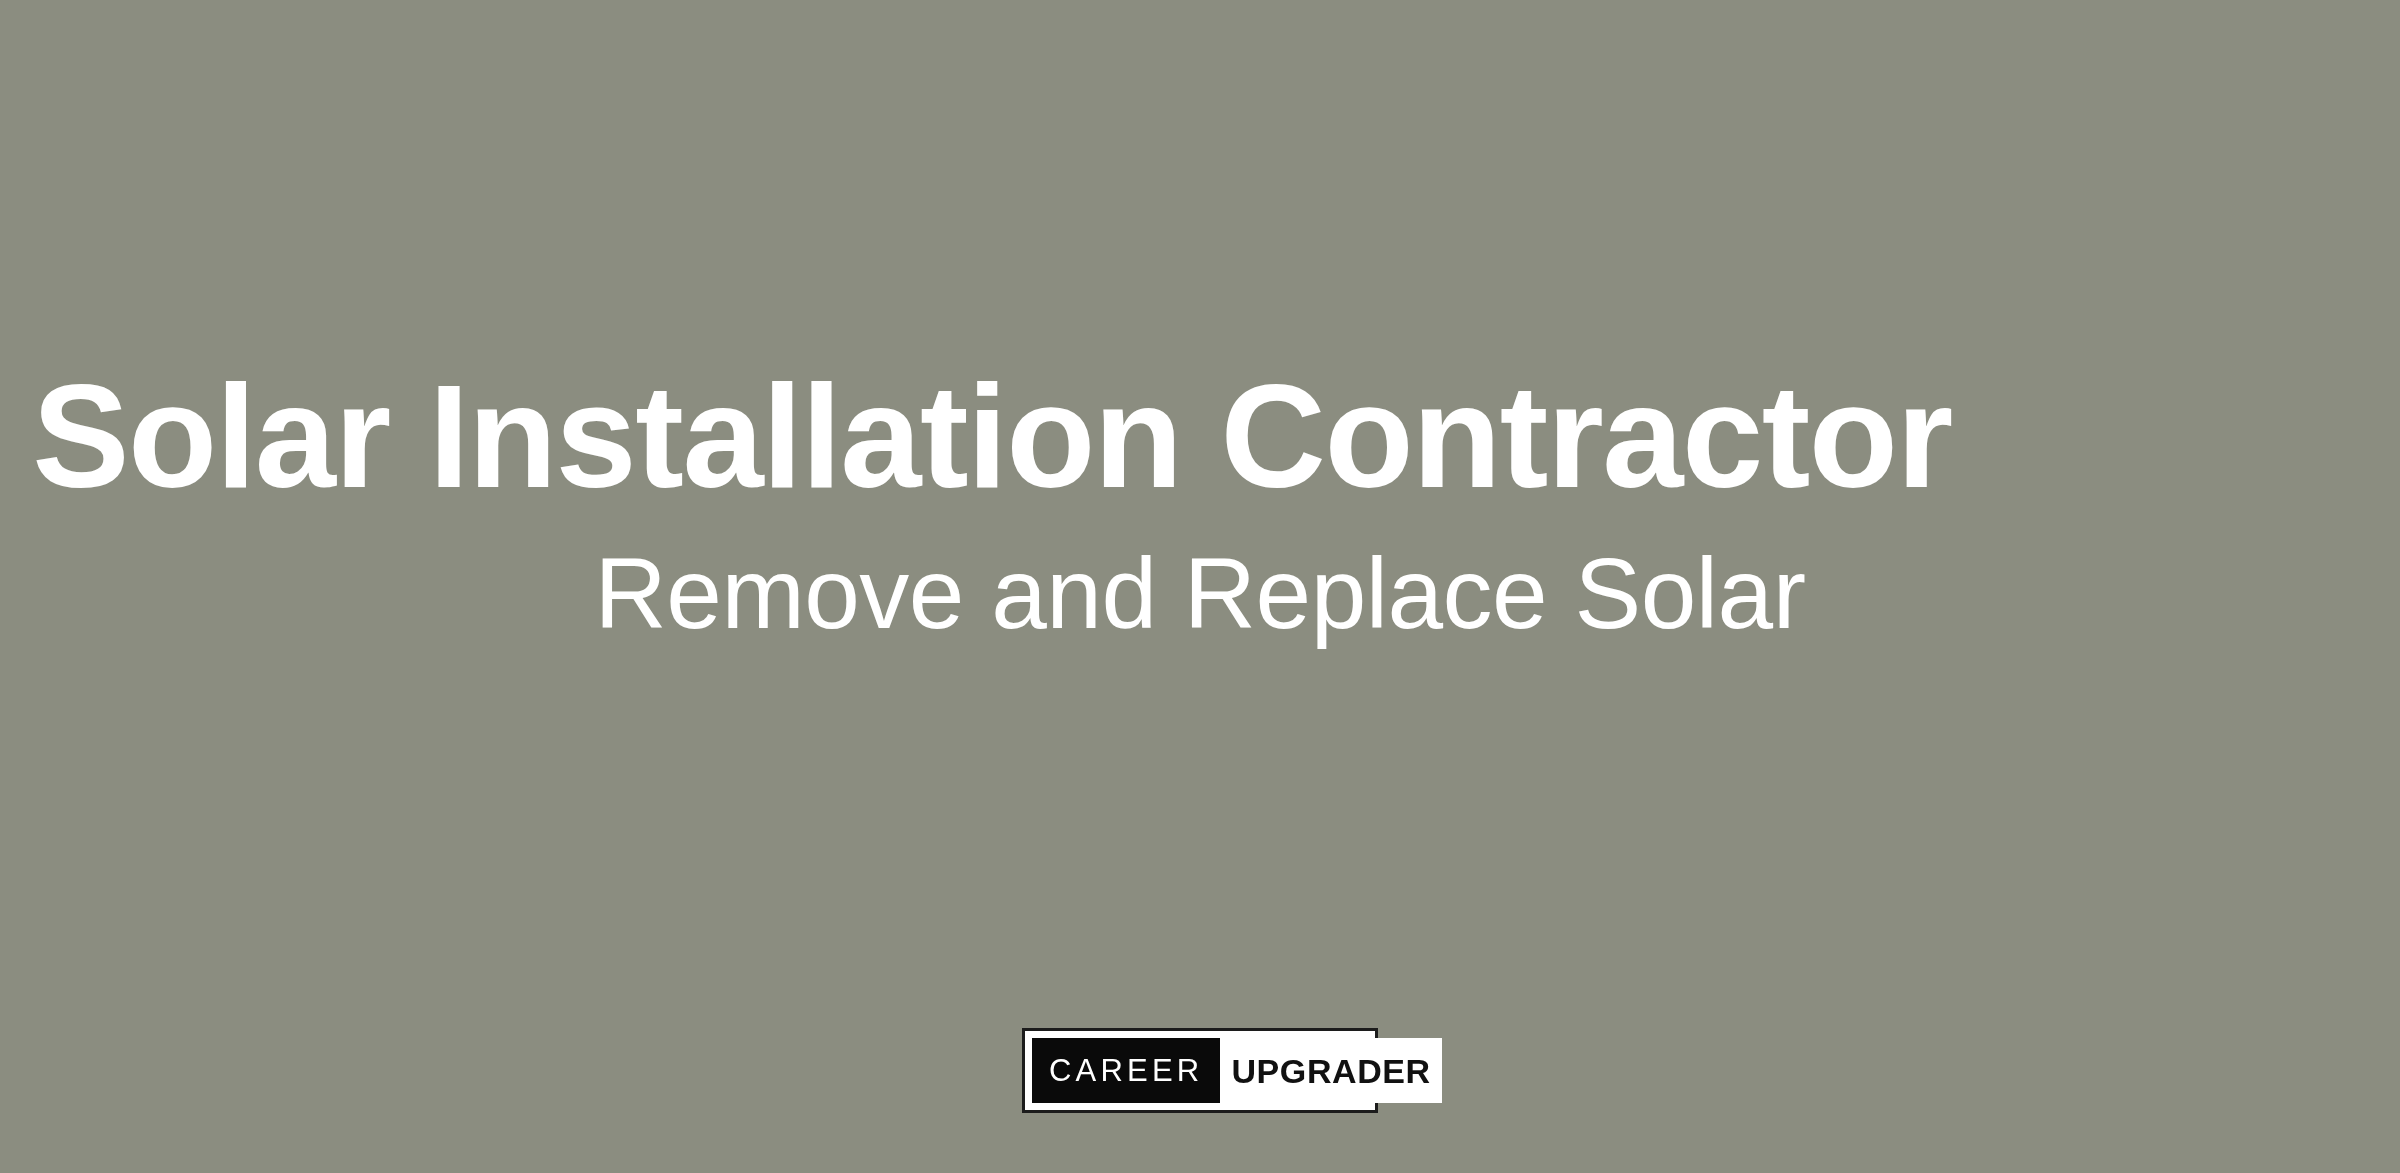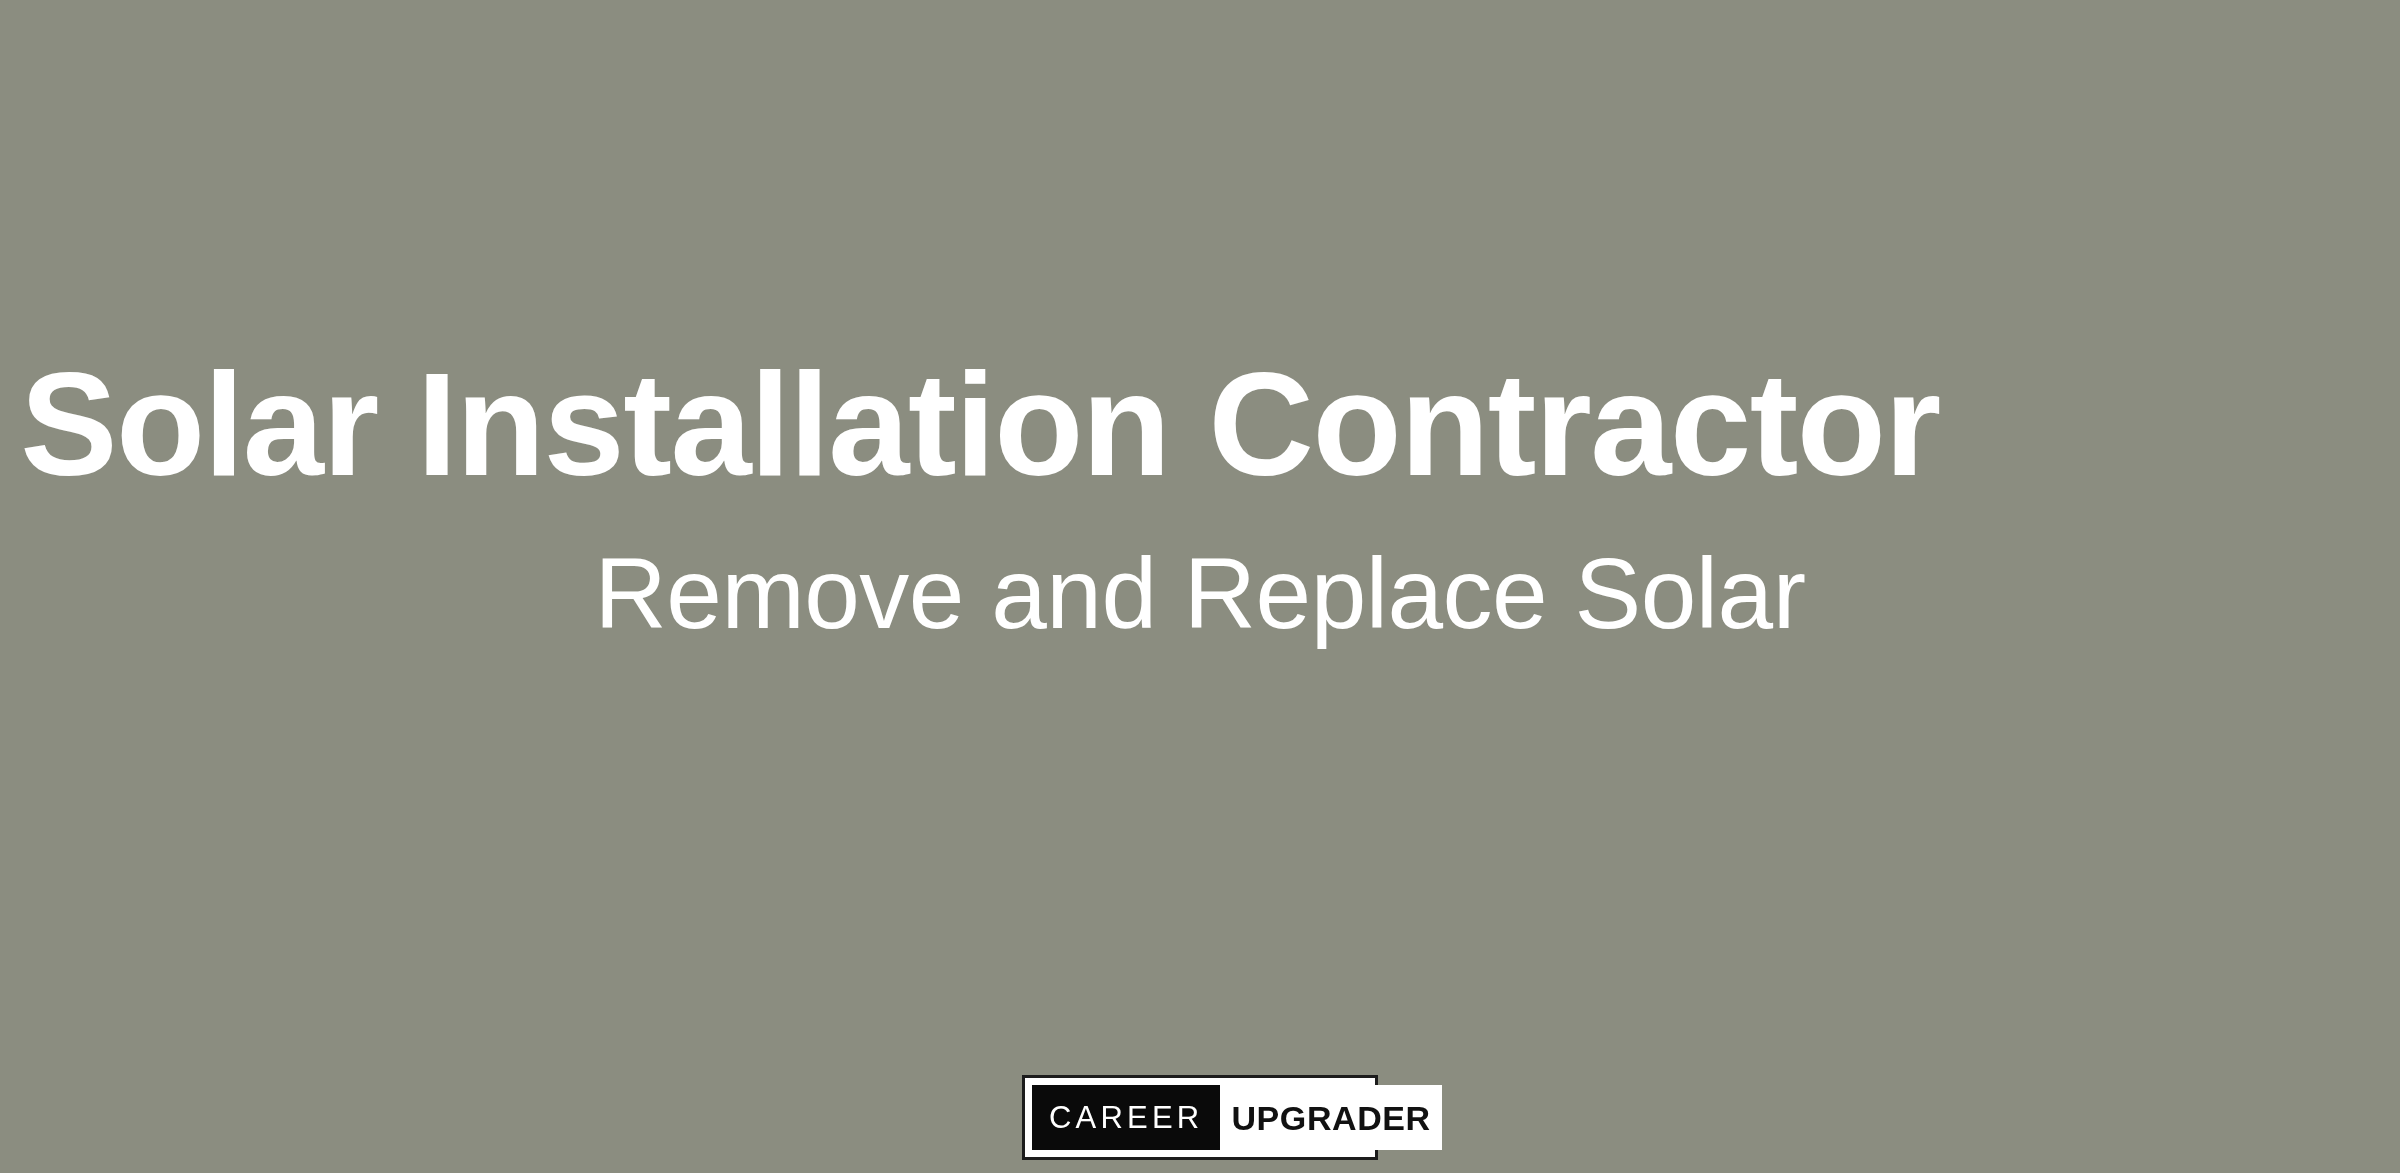--- a/index.html
+++ b/index.html
@@ -27,21 +27,21 @@
   
   .headline-block {
     position: absolute;
     left: 0;
     top: 0;
     width: 2400px;
     text-align: center;
   }
 
   .slide-title {
-    margin: 0;
+    margin: 12px;
     padding: 0;
     position: absolute;
     left: 0;
     top: 352px;
     width: 1960px;
     font-family: "Liberation Sans", sans-serif;
     font-weight: 700;
     font-size: 146px;
     line-height: 1;
     letter-spacing: -1.5px;
@@ -73,21 +73,20 @@
     left: 1022px;
     top: 1028px;
     width: 356px;
     height: 85px;
     box-sizing: border-box;
     background: #ffffff;
     border: 3px solid #1c1c1c;
     padding: 7px;
     display: flex;
     align-items: stretch;
-    margin-top: 47px;
   }
 
   .brand-mark-primary {
     background: #0a0a0a;
     display: flex;
     align-items: center;
     justify-content: center;
     padding: 0 17px;
   }
 

